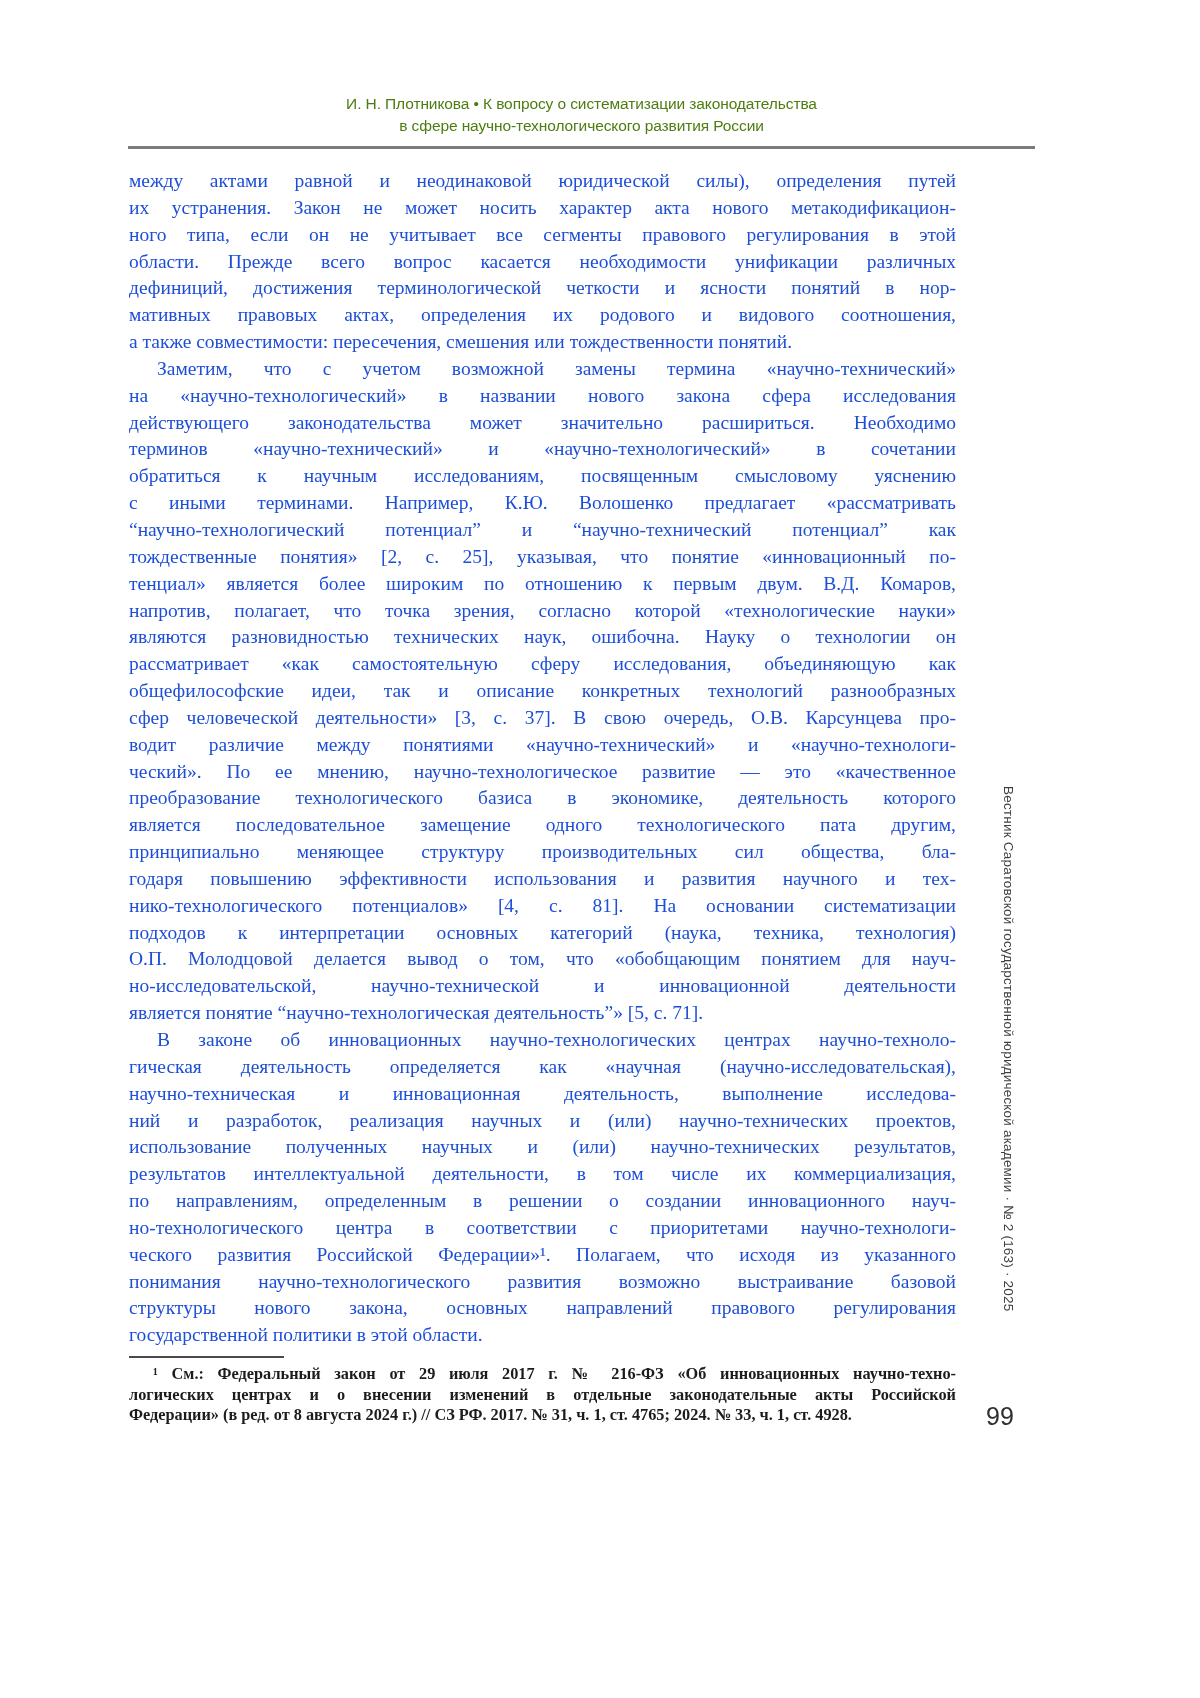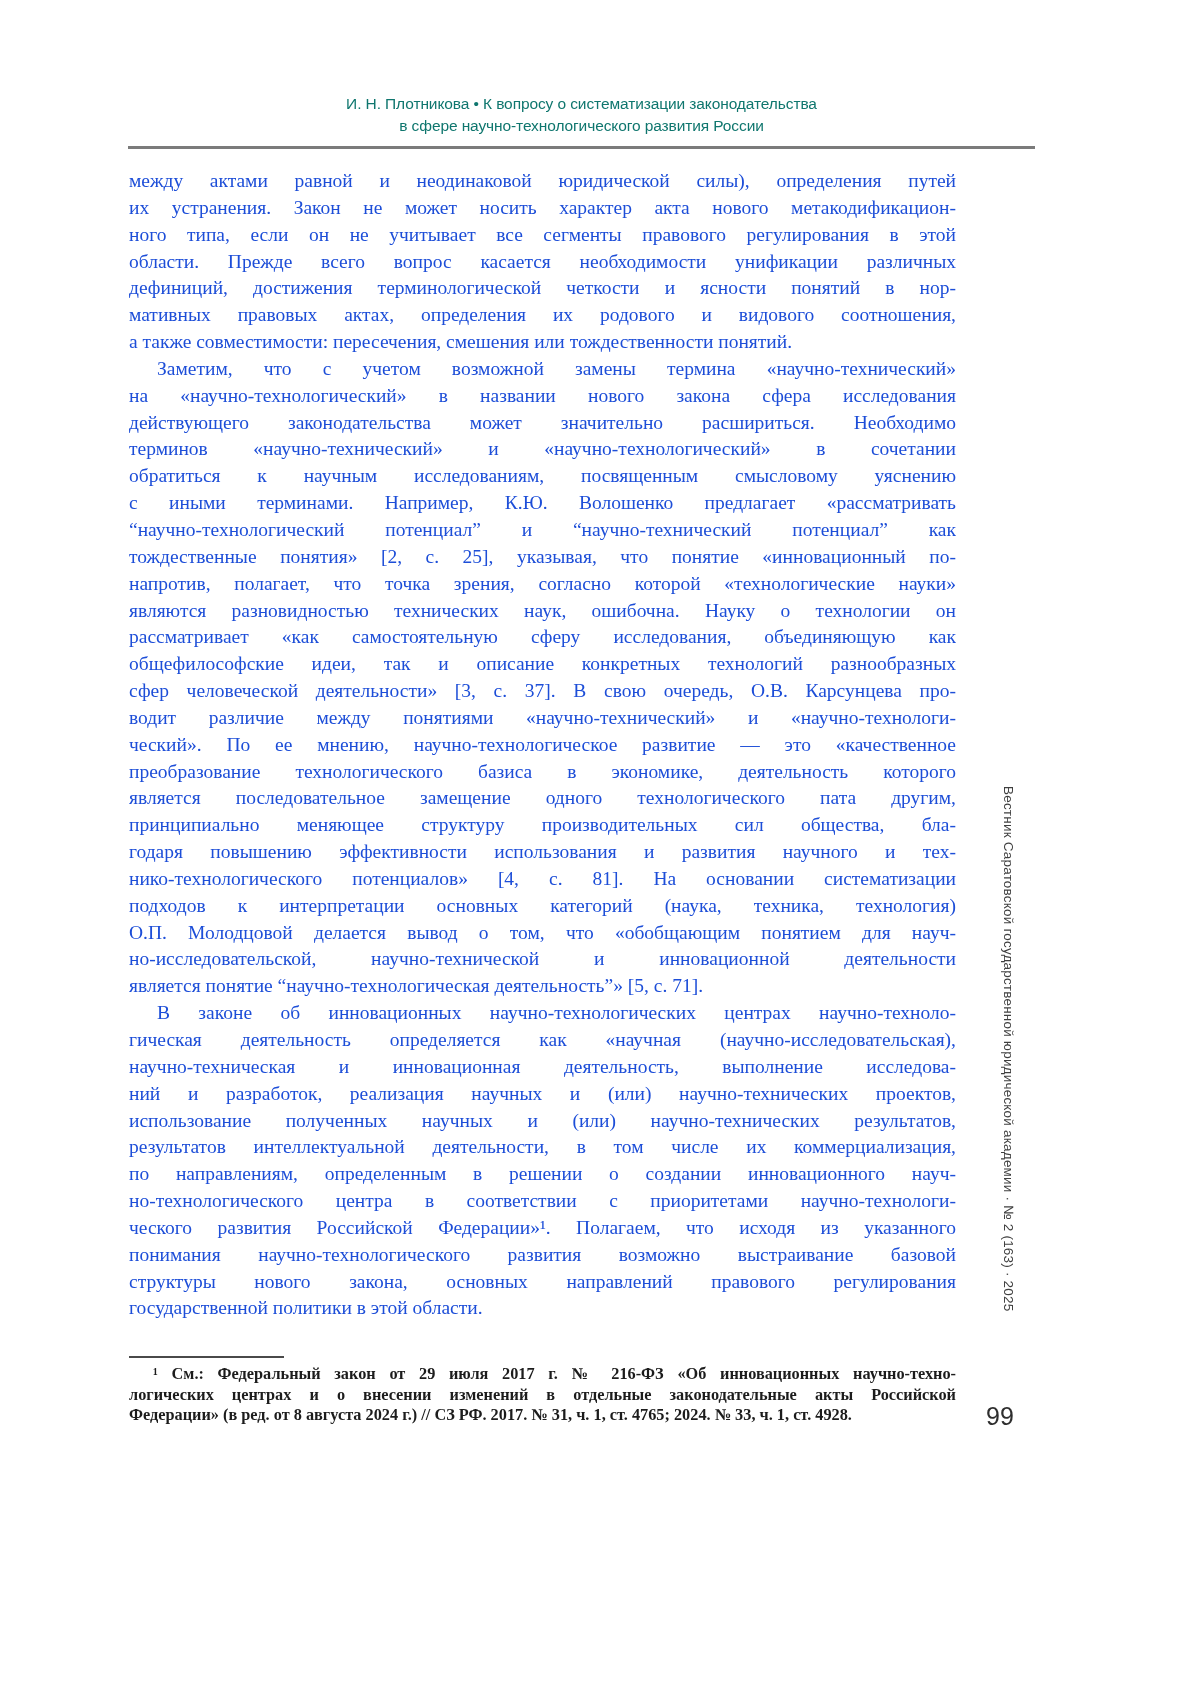--- a/index.html
+++ b/index.html
@@ -15,21 +15,21 @@
     position: absolute; left: 0; top: 0;
     width: 1200px; height: 1698px;
     background: #ffffff;
   }
   
   .running-head {
     position: absolute; left: 128px; top: 93px; width: 907px;
     text-align: center;
     font-family: "Liberation Sans", sans-serif;
     font-size: 15.5px; line-height: 22px;
-    color: #0f766e; letter-spacing: -0.1px;
+    color: #4d7c0f; letter-spacing: -0.1px;
   }
   .header-rule {
     position: absolute; left: 128px; top: 146px;
     width: 907px; height: 3px;
     background: #7b7b7b;
   }
   
   .article-body {
     position: absolute; left: 129px; top: 168px; width: 827px;
     font-size: 19.5px; line-height: 26.85px;
@@ -95,20 +95,21 @@
       </div>
     <div>
         <div class="tline tline-indent">Заметим, что с учетом возможной замены термина «научно-технический»</div>
         <div class="tline">на «научно-технологический» в названии нового закона сфера исследования</div>
         <div class="tline">действующего законодательства может значительно расшириться. Необходимо</div>
         <div class="tline">терминов «научно-технический» и «научно-технологический» в сочетании</div>
         <div class="tline">обратиться к научным исследованиям, посвященным смысловому уяснению</div>
         <div class="tline">с иными терминами. Например, К.Ю. Волошенко предлагает «рассматривать</div>
         <div class="tline">“научно-технологический потенциал” и “научно-технический потенциал” как</div>
         <div class="tline">тождественные понятия» [2, с. 25], указывая, что понятие «инновационный по-</div>
+        <div class="tline">тенциал» является более широким по отношению к первым двум. В.Д. Комаров,</div>
         <div class="tline">напротив, полагает, что точка зрения, согласно которой «технологические науки»</div>
         <div class="tline">являются разновидностью технических наук, ошибочна. Науку о технологии он</div>
         <div class="tline">рассматривает «как самостоятельную сферу исследования, объединяющую как</div>
         <div class="tline">общефилософские идеи, так и описание конкретных технологий разнообразных</div>
         <div class="tline">сфер человеческой деятельности» [3, с. 37]. В свою очередь, О.В. Карсунцева про-</div>
         <div class="tline">водит различие между понятиями «научно-технический» и «научно-технологи-</div>
         <div class="tline">ческий». По ее мнению, научно-технологическое развитие — это «качественное</div>
         <div class="tline">преобразование технологического базиса в экономике, деятельность которого</div>
         <div class="tline">является последовательное замещение одного технологического пата другим,</div>
         <div class="tline">принципиально меняющее структуру производительных сил общества, бла-</div>

